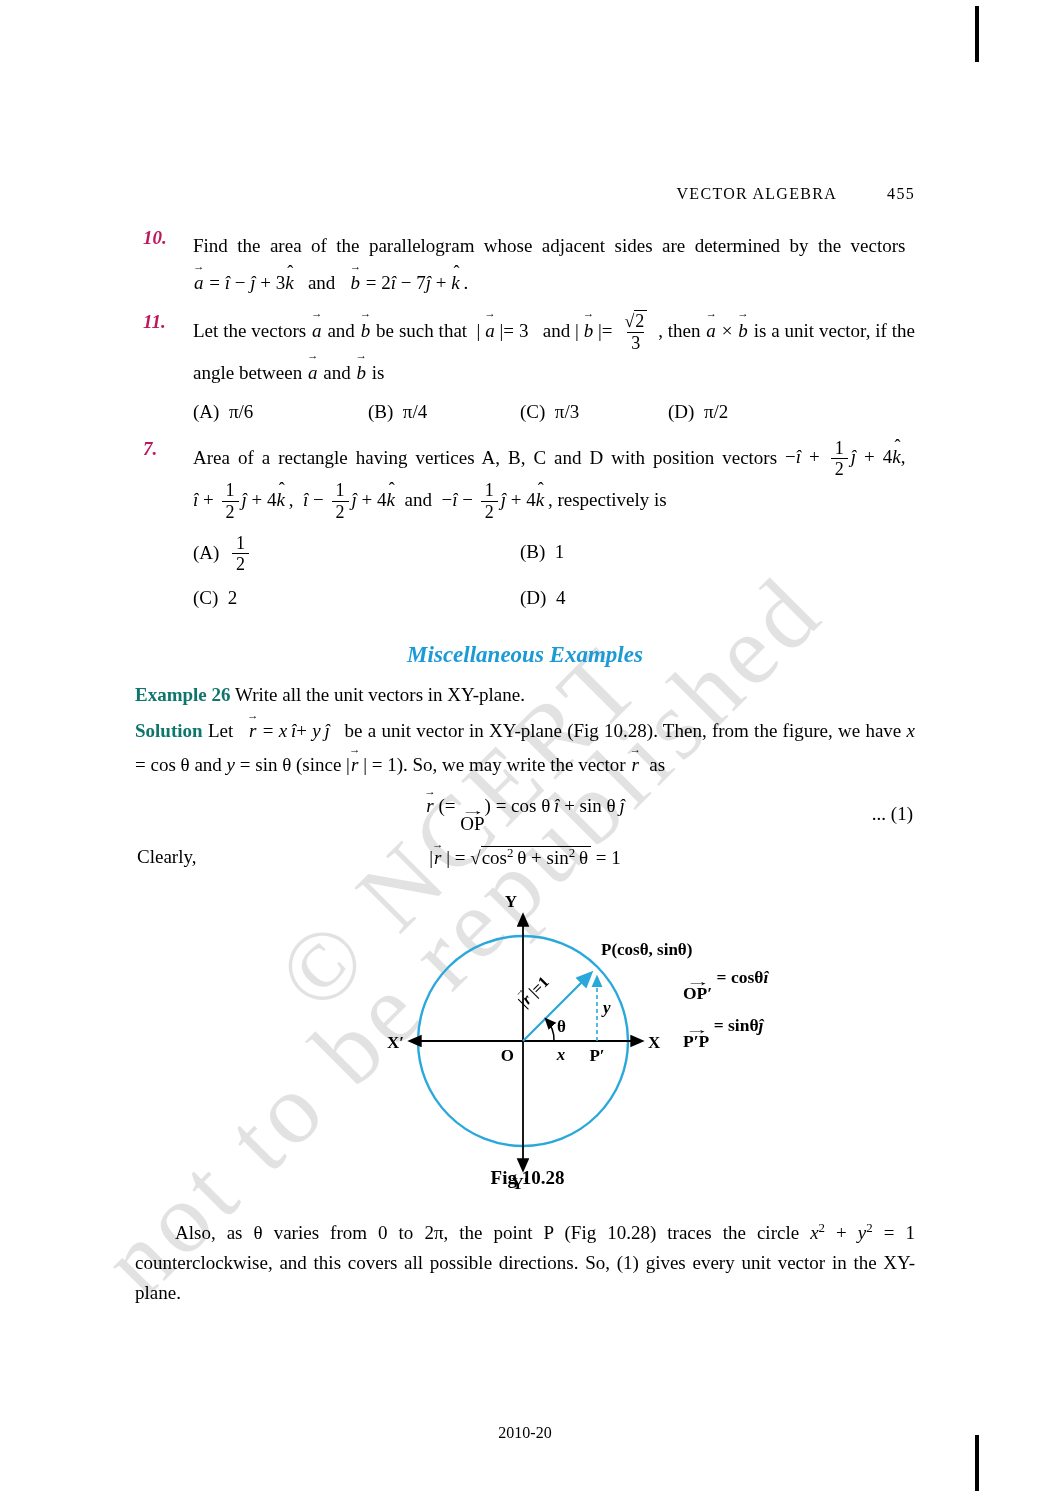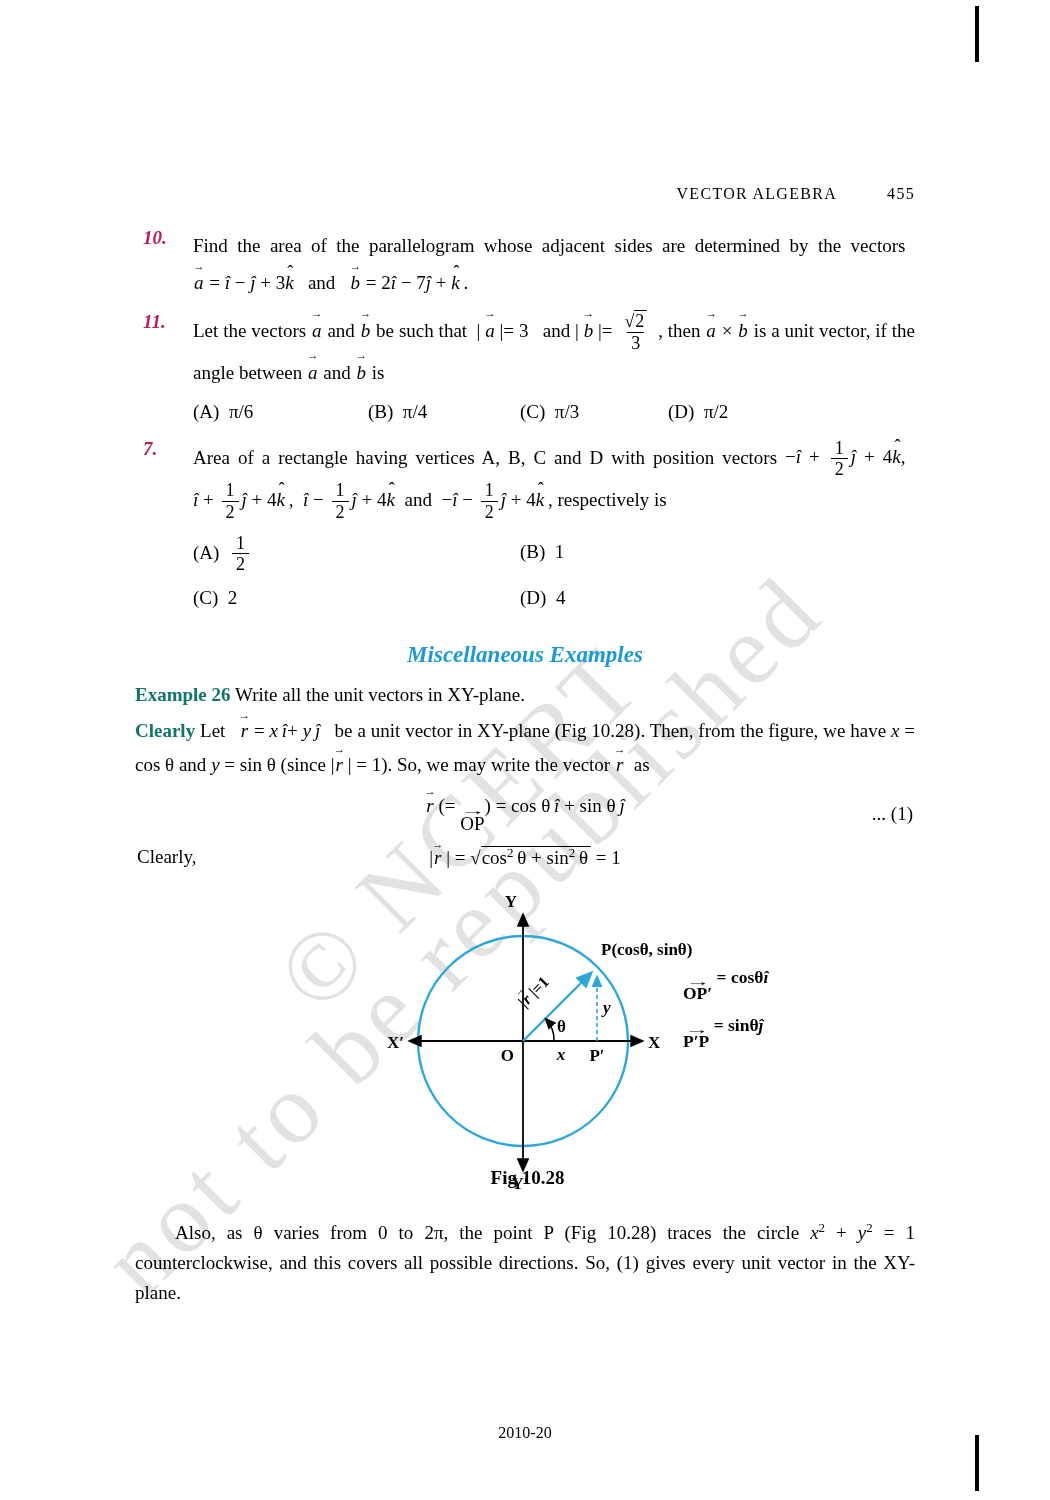--- a/index.html
+++ b/index.html
@@ -159,21 +159,21 @@
     </div>
 
     <h2 class="section-heading">Miscellaneous Examples</h2>
 
     <p class="example-line">
       <span class="blue-label">Example 26</span>
       <span>Write all the unit vectors in XY-plane.</span>
     </p>
 
     <p class="solution-para">
-      <span class="blue-label">Clearly</span>
+      <span class="blue-label">Solution</span>
       <span>Let  <span class="term"><span class="vec">r</span> = <i>x</i> <i>î</i>+ <i>y</i> <i>ĵ</i></span>  be a unit vector in XY-plane (Fig 10.28). Then, from the figure, we have <i>x</i> = cos θ and <i>y</i> = sin θ (since |<span class="vec">r</span> | = 1). So, we may write the vector <span class="vec">r</span> as</span>
     </p>
 
     <div class="equation-row">
       <span class="eq"><span class="vec">r</span> (= <span class="oa">
             <span class="oa-arrow">→</span>
             <span class="oa-text">OP</span>
           </span>) = cos θ <i>î</i> + sin θ <i>ĵ</i></span>
       <span class="eq-tag">... (1)</span>
     </div>

